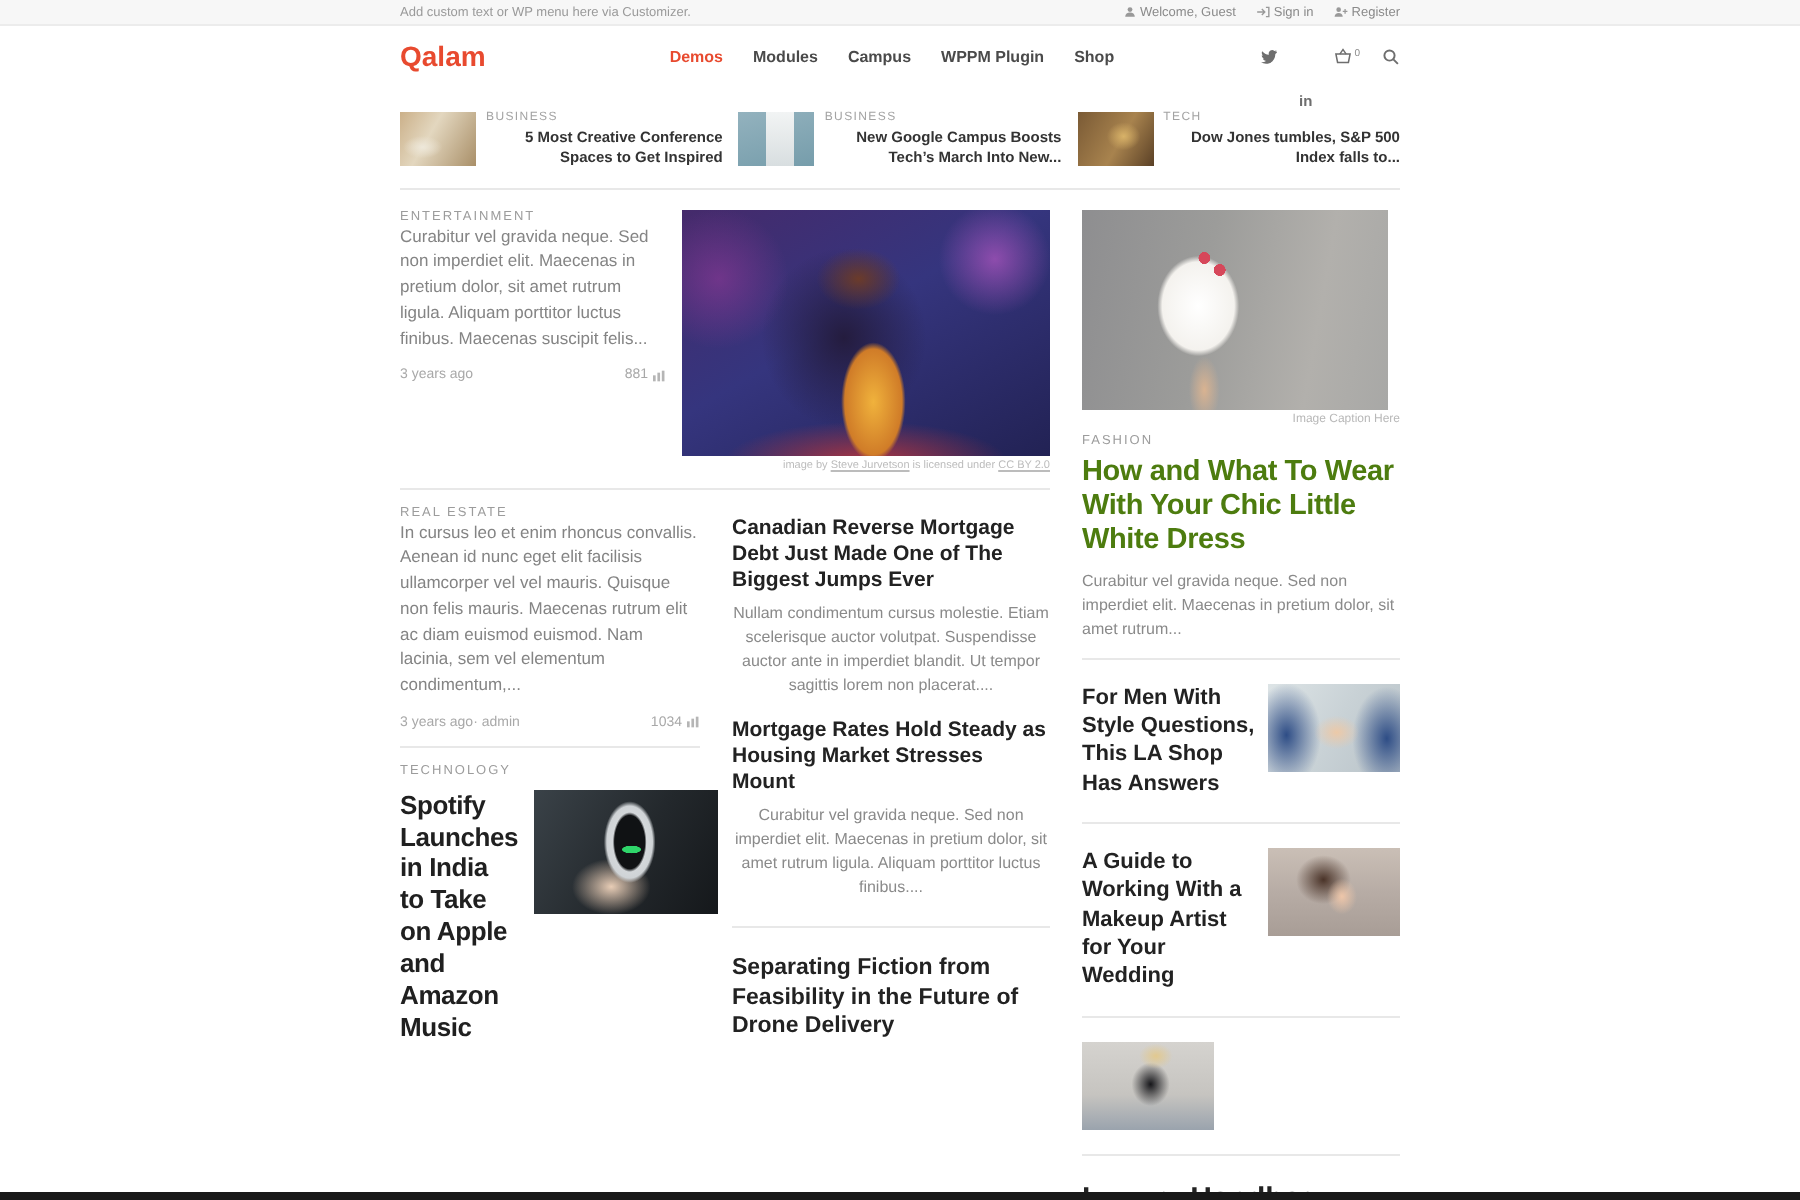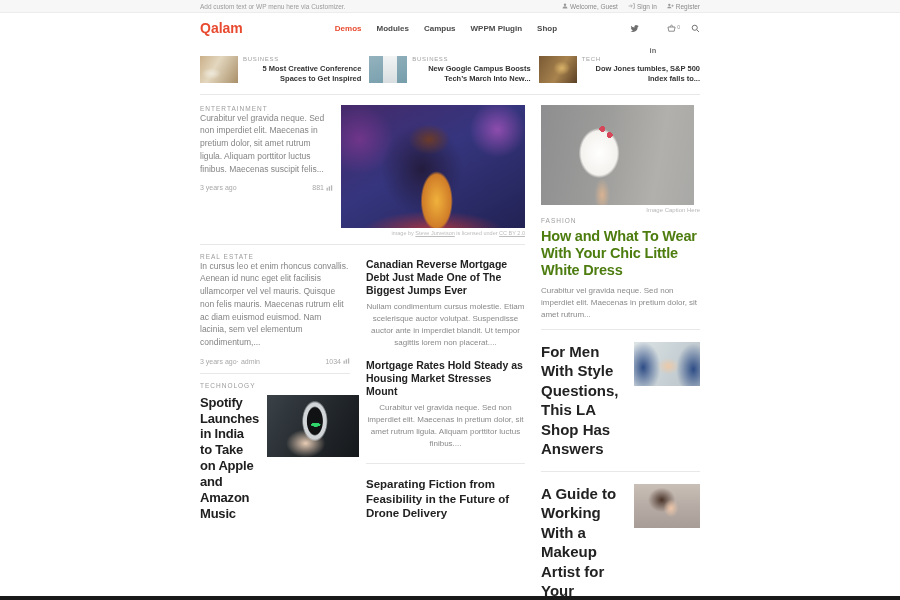--- a/index.html
+++ b/index.html
@@ -69,21 +69,21 @@
   .tech-title { font-size:13px; font-weight:bold; line-height:1.22; color:#202020; letter-spacing:-0.2px; cursor:pointer; }
   .thumb-m { width:92px; height:62px; flex:none; cursor:pointer; }
 
   
   .side-img { width:153px; height:100px; cursor:pointer; }
   .side-caption { font-size:6px; color:#b8b8b8; text-align:right; margin-top:2px; }
   .side-cat { margin-top:4px; }
   .side-title-lg { font-size:14.5px; font-weight:bold; line-height:1.18; color:#4d7c0f; margin:4px 0 6px; letter-spacing:-0.2px; cursor:pointer; }
   .side-ex { font-size:8px; color:#8a8a8a; line-height:1.5; }
   .mini { display:flex; gap:6px; padding:4px 0; }
-  .mini-title { font-size:15px; font-weight:bold; line-height:1.3; color:#222; flex:1; cursor:pointer; }
+  .mini-title { font-size:11px; font-weight:bold; line-height:1.3; color:#222; flex:1; cursor:pointer; }
   .thumb-side { width:66px; height:44px; flex:none; cursor:pointer; }
   .side-h { font-size:15px; font-weight:bold; line-height:1.3; color:#222; margin-bottom:4px; cursor:pointer; }
   .side-block { padding:4px 0; }
 
   .bottom-bar { position:absolute; left:0; right:0; bottom:0; height:4px; background:#191919; }
 
   
   .img-conference { background:
     radial-gradient(ellipse 14px 8px at 30% 65%, #eee8da 0%, rgba(0,0,0,0) 70%),
     linear-gradient(120deg, #cbb089 0%, #e3d7bf 40%, #a98f68 100%); }

